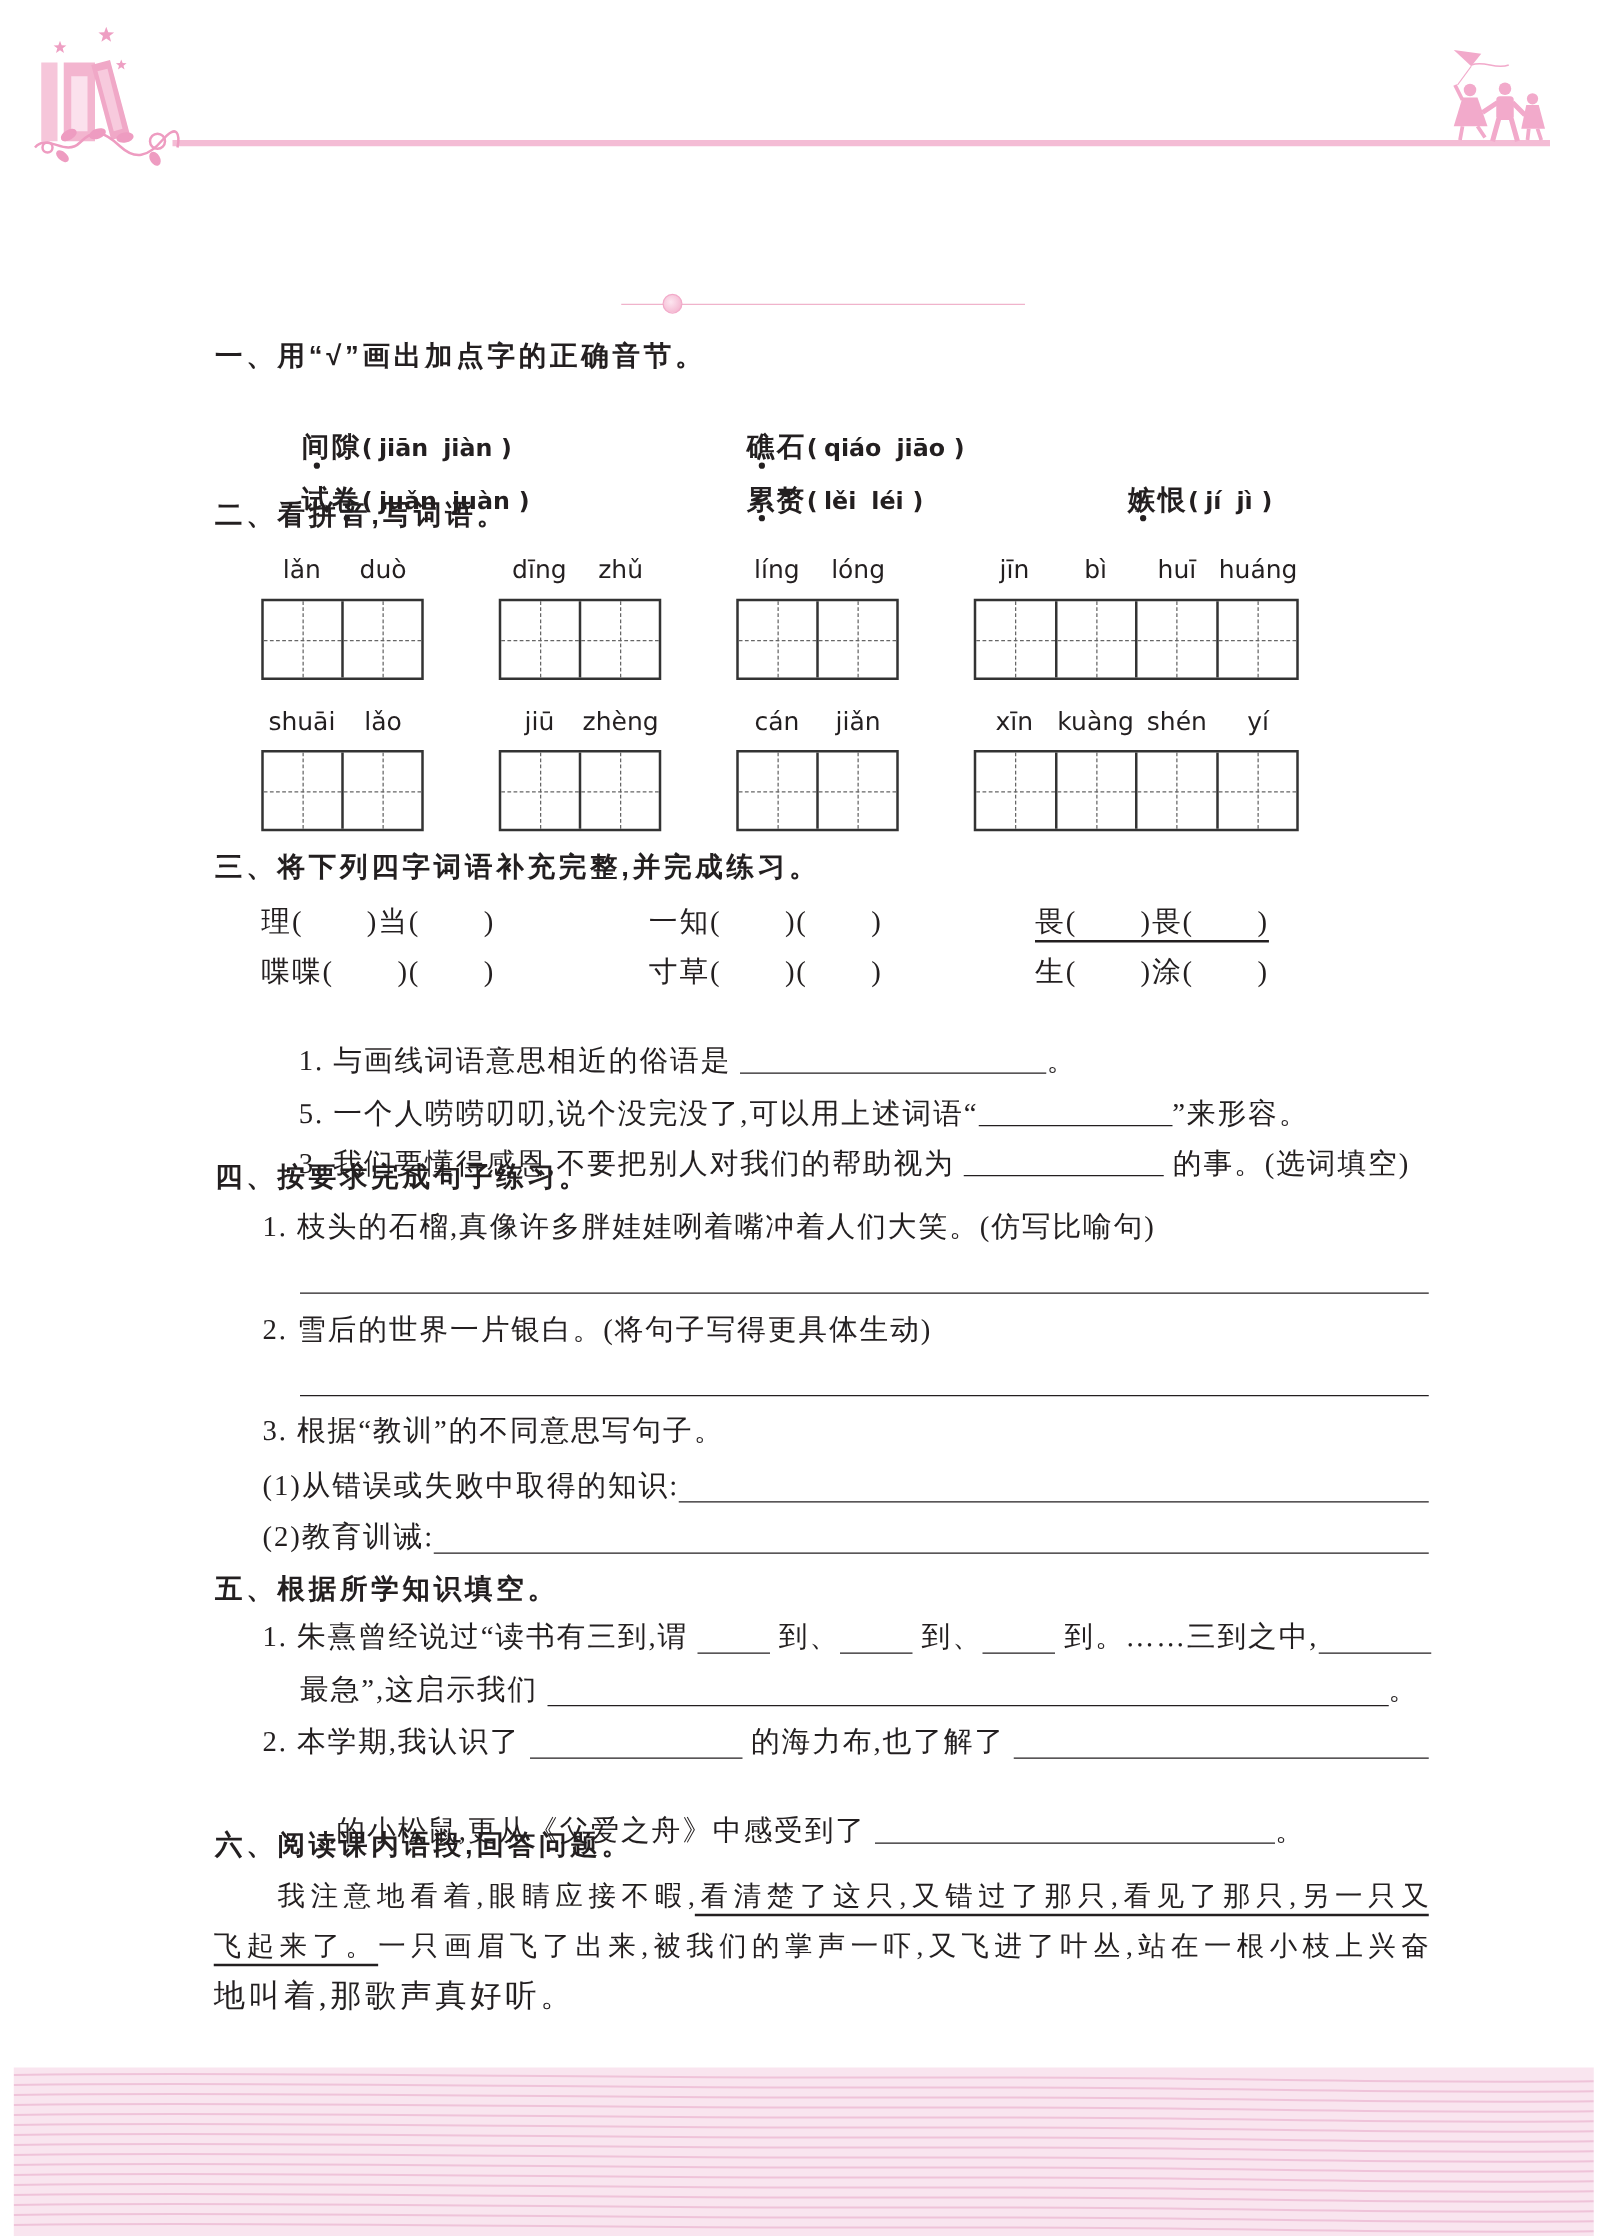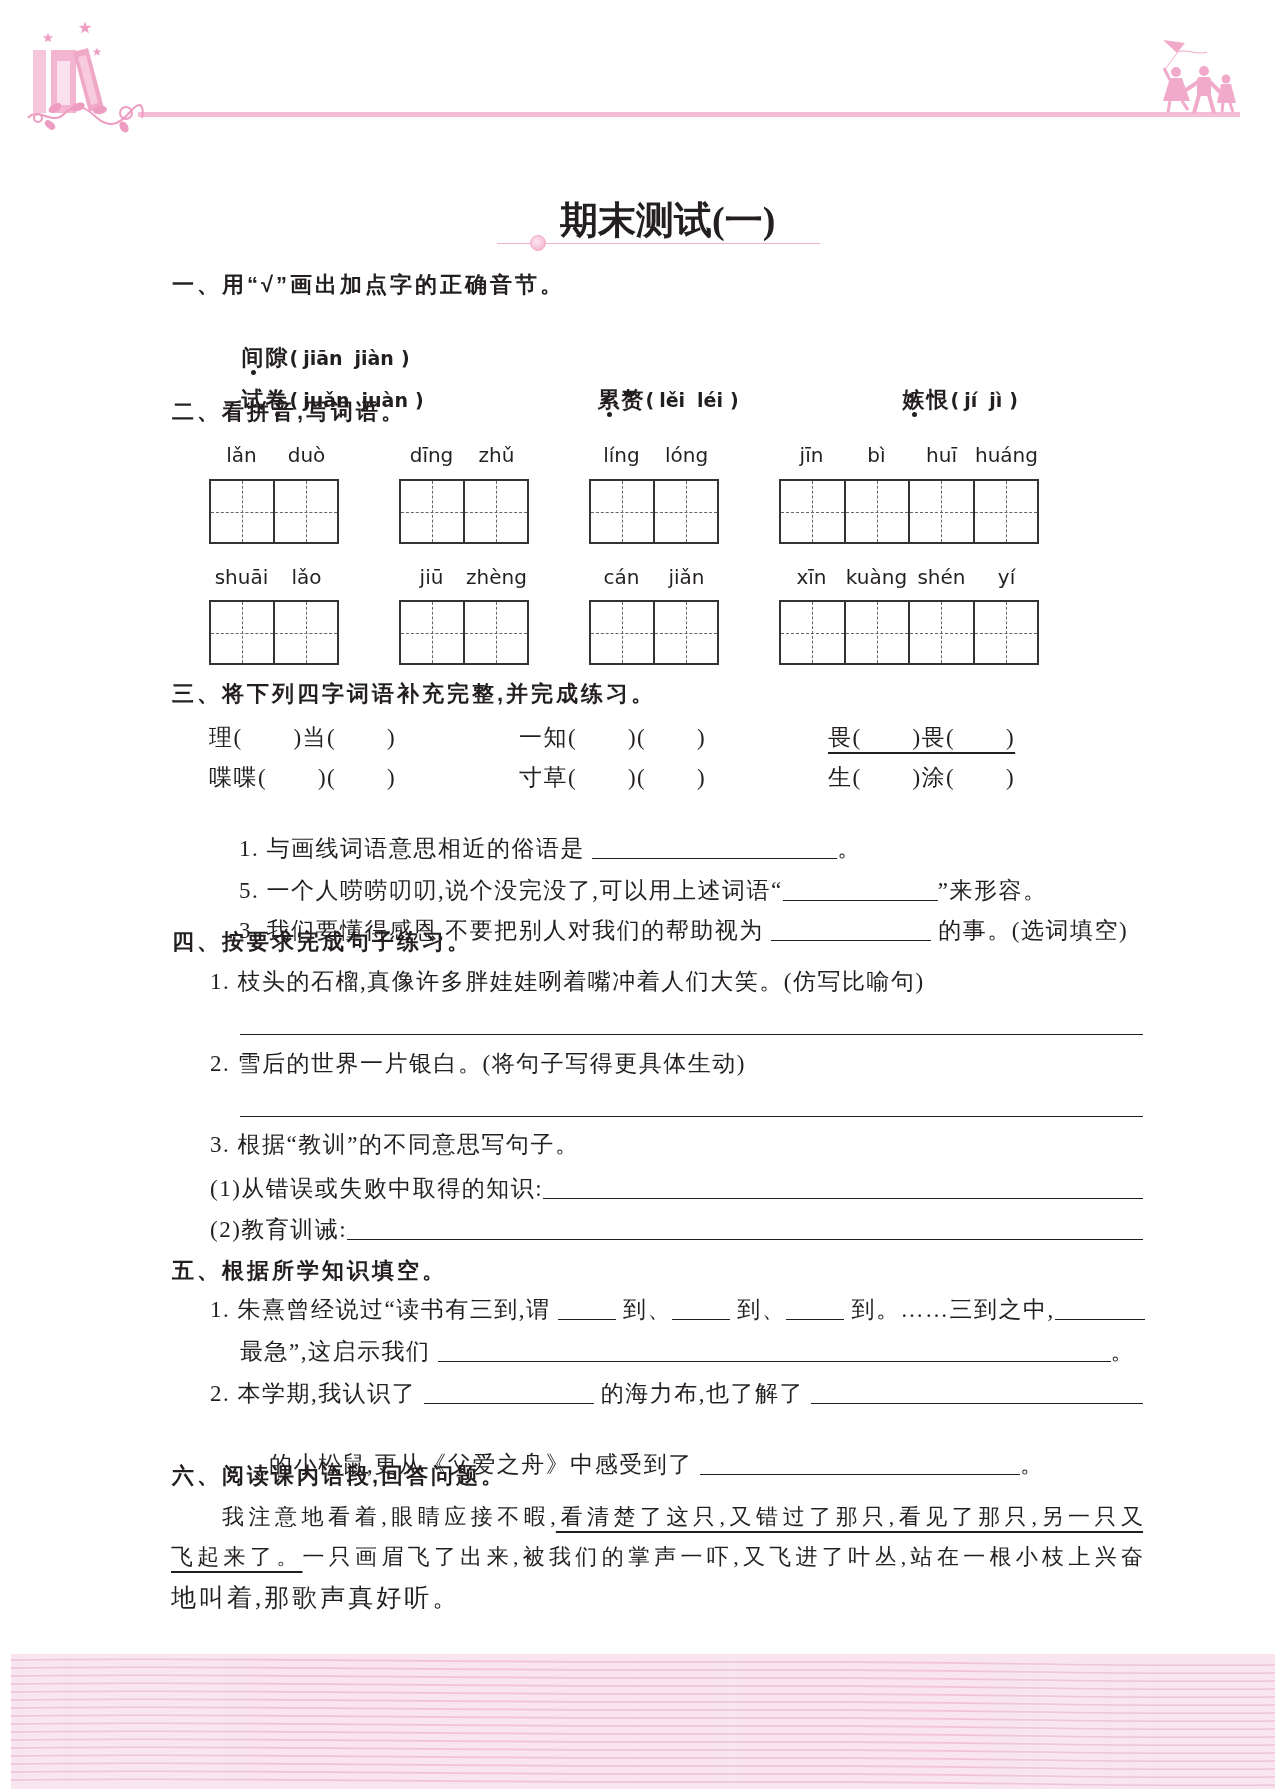--- a/index.html
+++ b/index.html
@@ -27,21 +27,21 @@
     width: 65px; text-align: center; font-family: "DejaVu Sans", sans-serif;
     font-size: 20px; line-height: 28px; white-space: nowrap;
   }
   .grid { display: flex; border: 2px solid #333333; box-sizing: border-box; height: 65px; }
   .g2 { width: 130px; } .g4 { width: 260px; }
   .cell { flex: 1; position: relative; border-left: 2px solid #333333; }
   .cell:first-child { border-left: none; }
   .cell::before { content: ""; position: absolute; left: 50%; top: 0; bottom: 0; border-left: 1px dashed #666666; }
   .cell::after { content: ""; position: absolute; top: 50%; left: 0; right: 0; border-top: 1px dashed #666666; }
   .blank { display: inline-block; height: 24px; border-bottom: 1.6px solid #231f20; vertical-align: top; }
-  .flexrow { display: flex; align-items: flex-start; white-space: pre; }
+  .flexrow { display: flex; align-items: center; white-space: pre; }
   .fill { flex: 1; height: 24px; border-bottom: 1.6px solid #231f20; }
   .rule { position: absolute; height: 0; border-top: 1.6px solid #231f20; }
   .ul { text-decoration: underline; text-decoration-thickness: 2px; text-underline-offset: 7px; }
   .para { font-size: 22px; line-height: 30px; text-align: justify; text-align-last: justify; white-space: normal; overflow: visible; font-family: Liberation Serif, serif; }
   .title {
     font-family: "Liberation Serif", serif; font-weight: 700; font-size: 38px;
     line-height: 44px; letter-spacing: 0; white-space: nowrap;
   }
   .title-rule { position: absolute; height: 0; border-top: 1.5px solid #f0b3cb; }
   .title-dot {
@@ -90,28 +90,30 @@
       <path d="M1170,101 L1168,112 M1182,101 L1188,110" stroke="#f2aacb" stroke-width="3"></path>
       <circle cx="1204" cy="71" r="5"></circle>
       <rect x="1197" y="77" width="14" height="19" rx="3"></rect>
       <path d="M1199,95 L1194,113 M1209,95 L1214,113 M1198,82 L1186,90 M1210,82 L1220,92" stroke="#f2aacb" stroke-width="4" fill="none"></path>
       <circle cx="1226" cy="79" r="4.5"></circle>
       <polygon points="1221,84 1231,84 1236,103 1217,103"></polygon>
       <path d="M1223,103 L1222,112 M1230,103 L1233,112" stroke="#f2aacb" stroke-width="3"></path>
     </g>
   </svg>
 
-  <div class="abs title" style="left:560px;top:198px">期末测试(一)</div>
   <div class="title-rule" style="left:497px;top:243px;width:323px"></div>
   <div class="title-dot" style="left:530px;top:235px"></div>
 
   <div class="abs hd" style="left:172px;top:270px">一、用“√”画出加点字的正确音节。</div>
 
   <div class="abs sans" style="left:209px;top:313px">
     <span class="dc dot">间</span><span class="dc">隙</span><span class="py">(</span><span class="py opt">jiān</span><span class="py opt">jiàn</span><span class="py">)</span>
+  </div>
+  <div class="abs sans" style="left:565px;top:313px">
+    <span class="dc dot">礁</span><span class="dc">石</span><span class="py">(</span><span class="py opt">qiáo</span><span class="py opt">jiāo</span><span class="py">)</span>
   </div>
   <div class="abs sans" style="left:209px;top:355px">
     <span class="dc">试</span><span class="dc dot">卷</span><span class="py">(</span><span class="py opt">juǎn</span><span class="py opt">juàn</span><span class="py">)</span>
   </div>
   <div class="abs sans" style="left:565px;top:355px">
     <span class="dc dot">累</span><span class="dc">赘</span><span class="py">(</span><span class="py opt">lěi</span><span class="py opt">léi</span><span class="py">)</span>
   </div>
   <div class="abs sans" style="left:870px;top:355px">
     <span class="dc dot">嫉</span><span class="dc">恨</span><span class="py">(</span><span class="py opt">jí</span><span class="py opt">jì</span><span class="py">)</span>
   </div>

